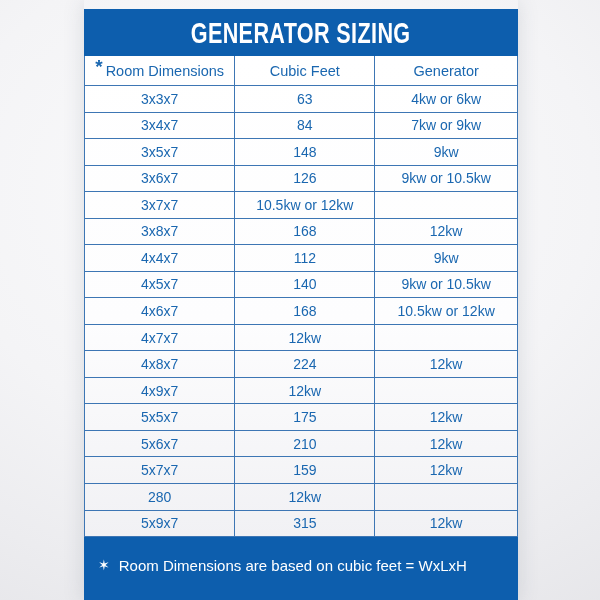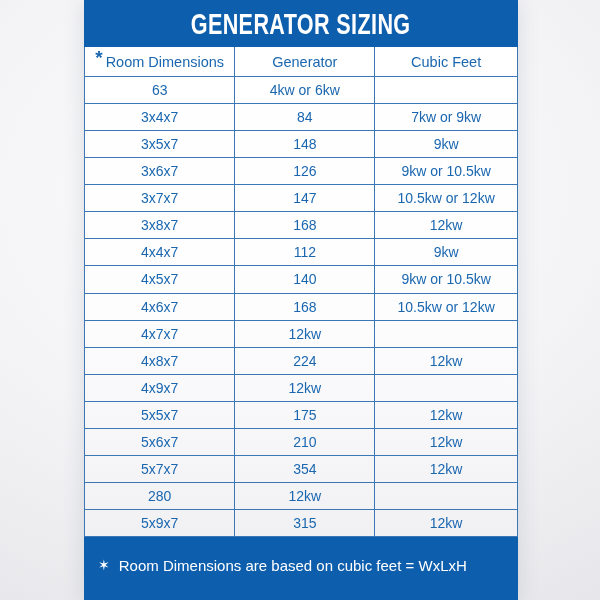--- a/index.html
+++ b/index.html
@@ -26,20 +26,21 @@
     flex-direction: column;
     box-shadow: 0 2px 20px rgba(55, 65, 85, 0.15);
   }
   .title-band {
     flex: 0 0 47px;
     background: #0d5ead;
     display: flex;
     align-items: center;
     justify-content: center;
     overflow: hidden;
+    margin-top: 9px;
   }
   .title-text {
     color: #ffffff;
     font-size: 30px;
     font-weight: bold;
     white-space: nowrap;
     display: inline-block;
     transform: scaleX(0.72);
     transform-origin: center;
     letter-spacing: 0.5px;
@@ -106,46 +107,46 @@
     <div class="title-band">
       <span class="title-text">GENERATOR SIZING</span>
     </div>
 
     <div class="table">
       <div class="row header">
         <div class="cell">
           <span class="marker">*</span>
           <span>Room Dimensions</span>
         </div>
+        <div class="cell">Cubic Feet</div>
         <div class="cell">Generator</div>
-        <div class="cell">Cubic Feet</div>
       </div>
 
     <div class="row">
+          <div class="cell">3x3x7</div>
           <div class="cell">63</div>
           <div class="cell">4kw or 6kw</div>
         </div>
         <div class="row">
           <div class="cell">3x4x7</div>
           <div class="cell">84</div>
           <div class="cell">7kw or 9kw</div>
         </div>
         <div class="row">
           <div class="cell">3x5x7</div>
           <div class="cell">148</div>
           <div class="cell">9kw</div>
         </div>
         <div class="row">
           <div class="cell">3x6x7</div>
           <div class="cell">126</div>
           <div class="cell">9kw or 10.5kw</div>
         </div>
         <div class="row">
           <div class="cell">3x7x7</div>
-          <div class="cell">147</div>
           <div class="cell">10.5kw or 12kw</div>
         </div>
         <div class="row">
           <div class="cell">3x8x7</div>
           <div class="cell">168</div>
           <div class="cell">12kw</div>
         </div>
         <div class="row">
           <div class="cell">4x4x7</div>
           <div class="cell">112</div>
@@ -179,21 +180,21 @@
           <div class="cell">175</div>
           <div class="cell">12kw</div>
         </div>
         <div class="row">
           <div class="cell">5x6x7</div>
           <div class="cell">210</div>
           <div class="cell">12kw</div>
         </div>
         <div class="row">
           <div class="cell">5x7x7</div>
-          <div class="cell">354</div>
+          <div class="cell">159</div>
           <div class="cell">12kw</div>
         </div>
         <div class="row">
           <div class="cell">280</div>
           <div class="cell">12kw</div>
         </div>
         <div class="row">
           <div class="cell">5x9x7</div>
           <div class="cell">315</div>
           <div class="cell">12kw</div>

